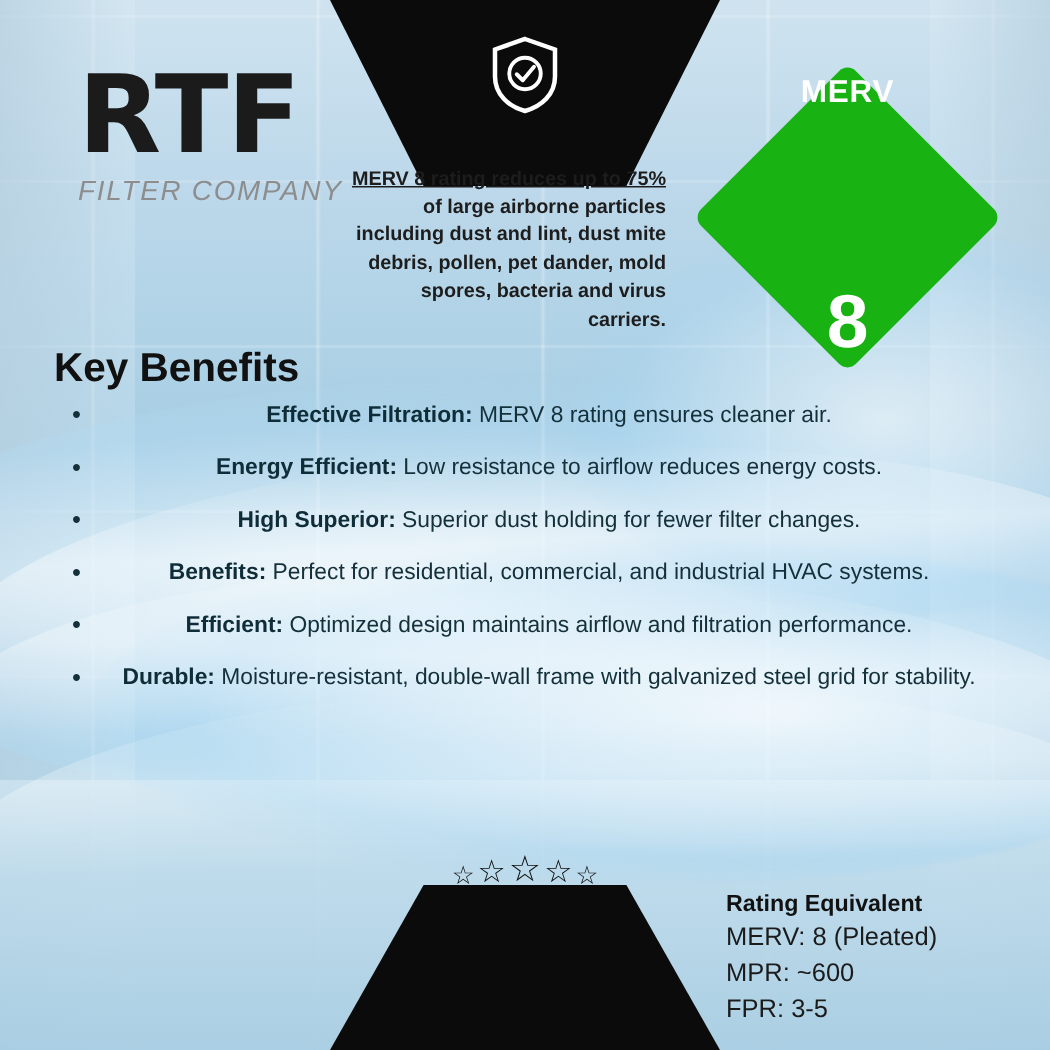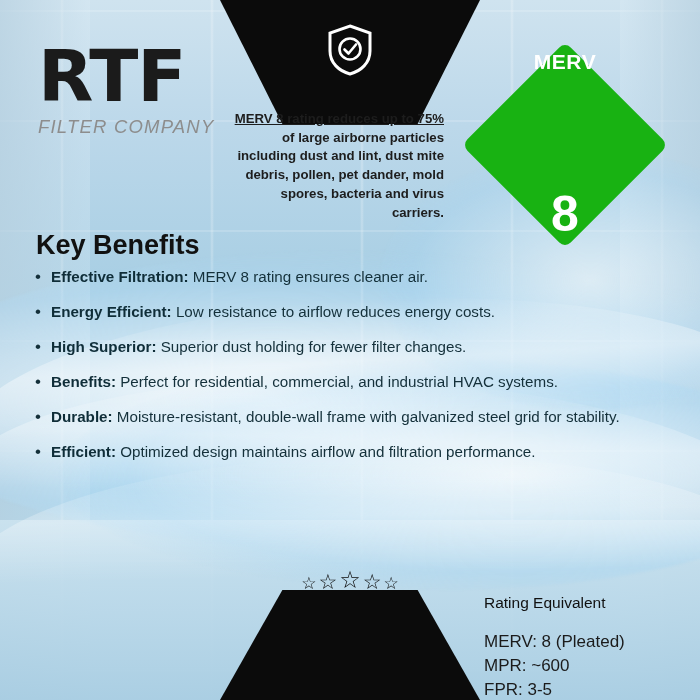--- a/index.html
+++ b/index.html
@@ -65,21 +65,21 @@
   }
   .wedge-bottom {
     position: absolute; left: 50%; bottom: 0; transform: translateX(-50%);
     width: 260px; height: 110px;
     background: #0b0b0b;
     clip-path: polygon(24% 0, 76% 0, 100% 100%, 0 100%);
   }
 
   
   .logo {
-    position: absolute; left: 38px; top: 42px; width: 210px;
+    position: absolute; left: 52px; top: 42px; width: 210px;
   }
   .logo-main {
     font-family: "DejaVu Sans", sans-serif;
     font-weight: 700; font-size: 72px; letter-spacing: -1px;
     line-height: .95; color: #1b1b1b;
   }
   .logo-sub {
     margin-top: 6px;
     font-size: 18.5px; letter-spacing: 1.2px;
     color: #8d8d8d; font-weight: 400; font-style: italic;
@@ -113,22 +113,23 @@
   }
   .diamond-label { font-size: 21px; font-weight: 700; letter-spacing: .5px; }
   .diamond-value { font-size: 50px; font-weight: 700; line-height: 1.05; margin-top: 2px; }
 
   
   .benefits-title {
     position: absolute; left: 36px; top: 230px;
     font-size: 27px; font-weight: 700; color: #111;
   }
   .benefits {
-    position: absolute; left: 35px; top: 266px; width: 620px;
+    position: absolute; left: 48px; top: 266px; width: 620px;
     list-style: none;
+    text-align: center;
   }
   .benefits li {
     position: relative; padding-left: 16px; margin-bottom: 13px;
     font-size: 15.2px; line-height: 1.45; color: #14303a;
   }
   .benefits li::before {
     content: "•"; position: absolute; left: 0; top: -1px;
     font-size: 17px; color: #14303a;
   }
   .benefits b { color: #0f2d38; }
@@ -139,21 +140,21 @@
     display: flex; gap: 2px; align-items: flex-end;
   }
   .star { font-size: 17px; color: #0b0b0b; line-height: 1; }
   .star.s-mid { font-size: 21px; }
   .star.s-top { font-size: 24px; }
 
   
   .rating {
     position: absolute; left: 484px; top: 594px; width: 200px;
   }
-  .rating-title { font-size: 15.5px; font-weight: 400; color: #111; margin-bottom: 18px; }
+  .rating-title { font-size: 15.5px; font-weight: 700; color: #111; margin-bottom: 1px; }
   .rating-row { font-size: 17px; color: #1b1b1b; line-height: 1.42; }
 </style>
 </head>
 <body>
 
 <div id="canvas">
 
   <div class="bg-window"></div>
   <div class="bg-frame-left"></div>
   <div class="bg-frame-right"></div>
@@ -192,22 +193,22 @@
       <div class="diamond-value">8</div>
     </div>
   </div>
 
   <div class="benefits-title">Key Benefits</div>
   <ul class="benefits">
     <li><b>Effective Filtration:</b><span> MERV 8 rating ensures cleaner air.</span></li>
     <li><b>Energy Efficient:</b><span> Low resistance to airflow reduces energy costs.</span></li>
     <li><b>High Superior:</b><span> Superior dust holding for fewer filter changes.</span></li>
     <li><b>Benefits:</b><span> Perfect for residential, commercial, and industrial HVAC systems.</span></li>
+    <li><b>Efficient:</b><span> Optimized design maintains airflow and filtration performance.</span></li>
     <li><b>Durable:</b><span> Moisture-resistant, double-wall frame with galvanized steel grid for stability.</span></li>
-    <li><b>Efficient:</b><span> Optimized design maintains airflow and filtration performance.</span></li>
   </ul>
 
   <div class="stars">
     <span class="star">☆</span>
     <span class="star s-mid">☆</span>
     <span class="star s-top">☆</span>
     <span class="star s-mid">☆</span>
     <span class="star">☆</span>
   </div>
 

